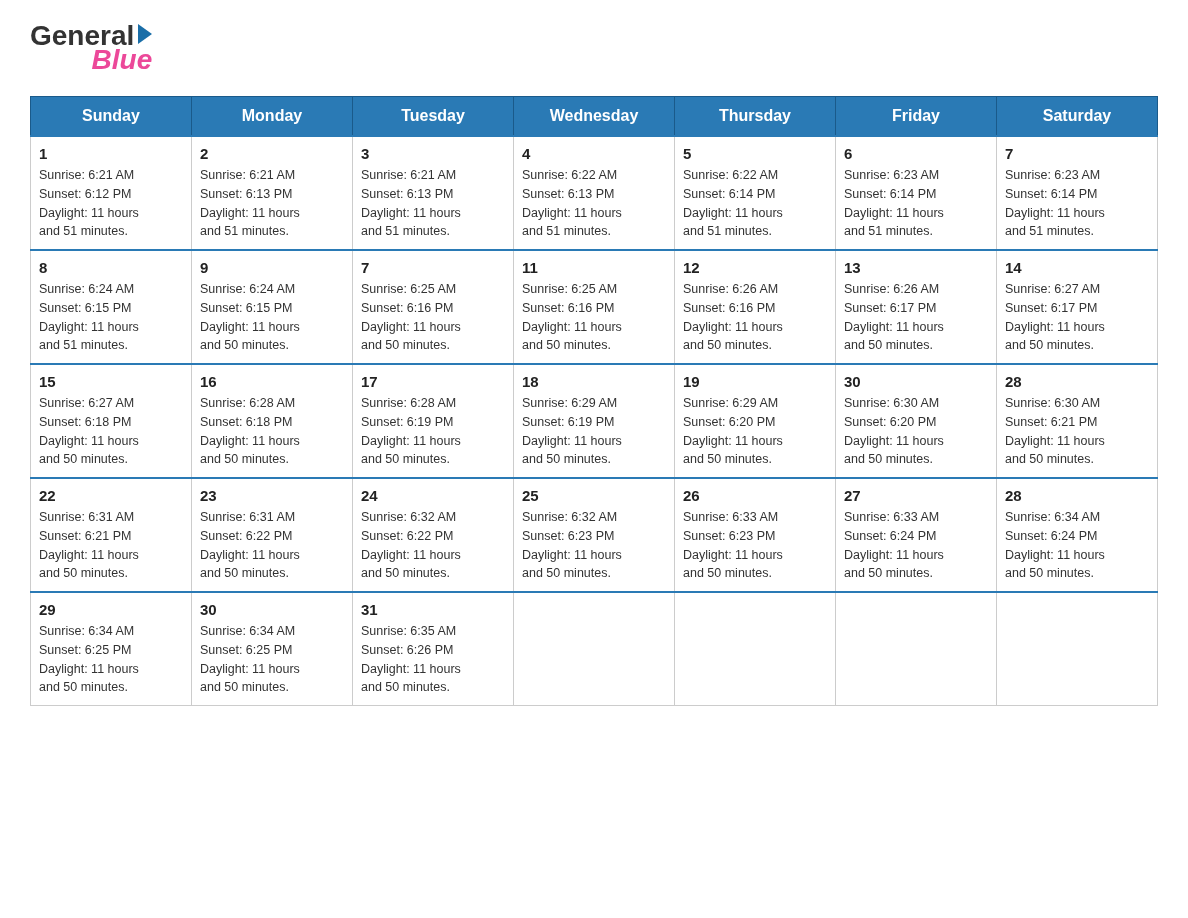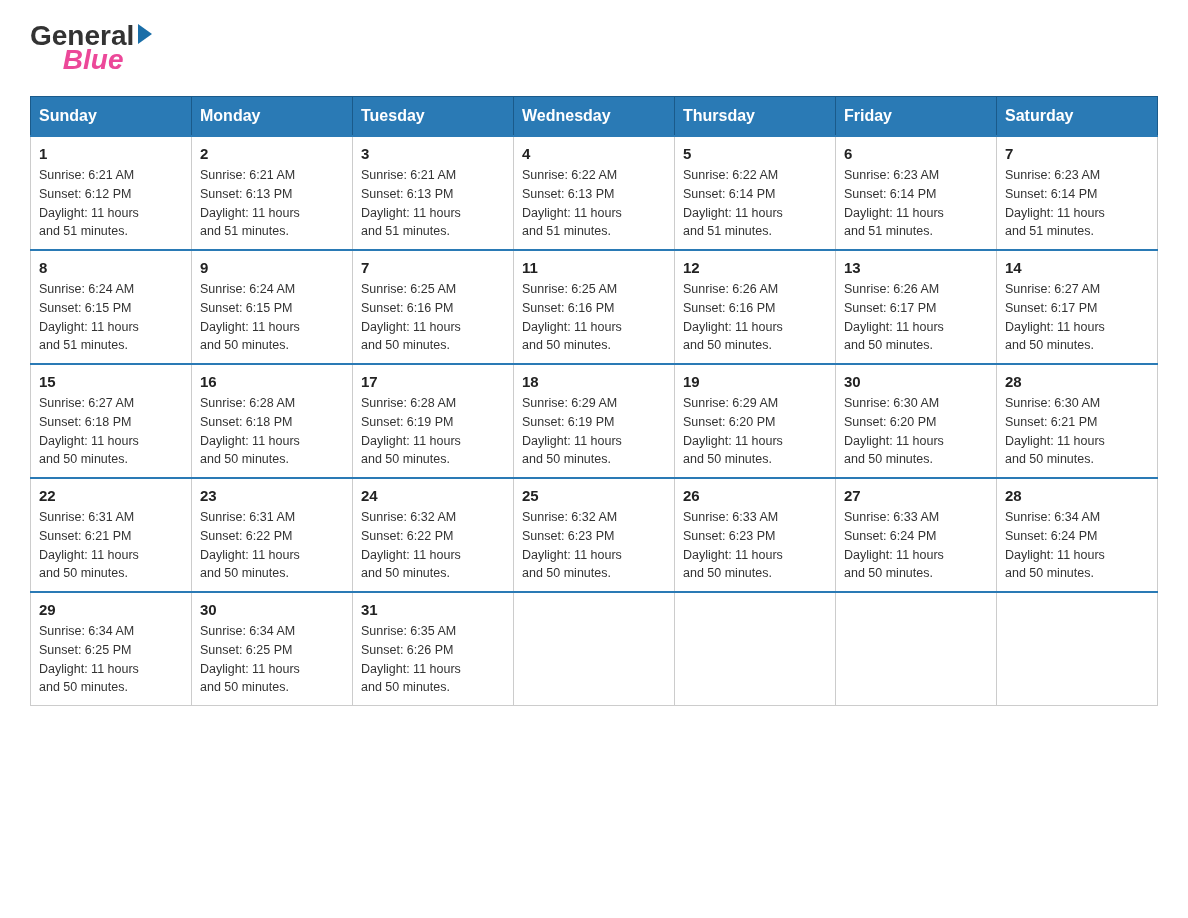--- a/index.html
+++ b/index.html
@@ -12,21 +12,21 @@
     }
     .header {
       display: flex;
       justify-content: space-between;
       align-items: flex-start;
       margin-bottom: 20px;
     }
     .logo {
       display: flex;
       flex-direction: column;
-      align-items: center;
+      align-items: flex-end;
     }
     .logo-top {
       display: flex;
       align-items: center;
     }
     .logo-general {
       font-size: 28px;
       font-weight: bold;
       color: #333;
     }
@@ -65,21 +65,21 @@
       width: 100%;
       border-collapse: collapse;
       table-layout: fixed;
     }
     th {
       background-color: #2a7ab5;
       color: #fff;
       font-size: 16px;
       font-weight: bold;
       padding: 10px 8px;
-      text-align: left;
+      text-align: center;
       border: 1px solid #1a5a8a;
     }
     td {
       vertical-align: top;
       padding: 8px 8px;
       border: 1px solid #ccc;
       border-top: 2px solid #2a7ab5;
       font-size: 13px;
       color: #333;
       height: 110px;

